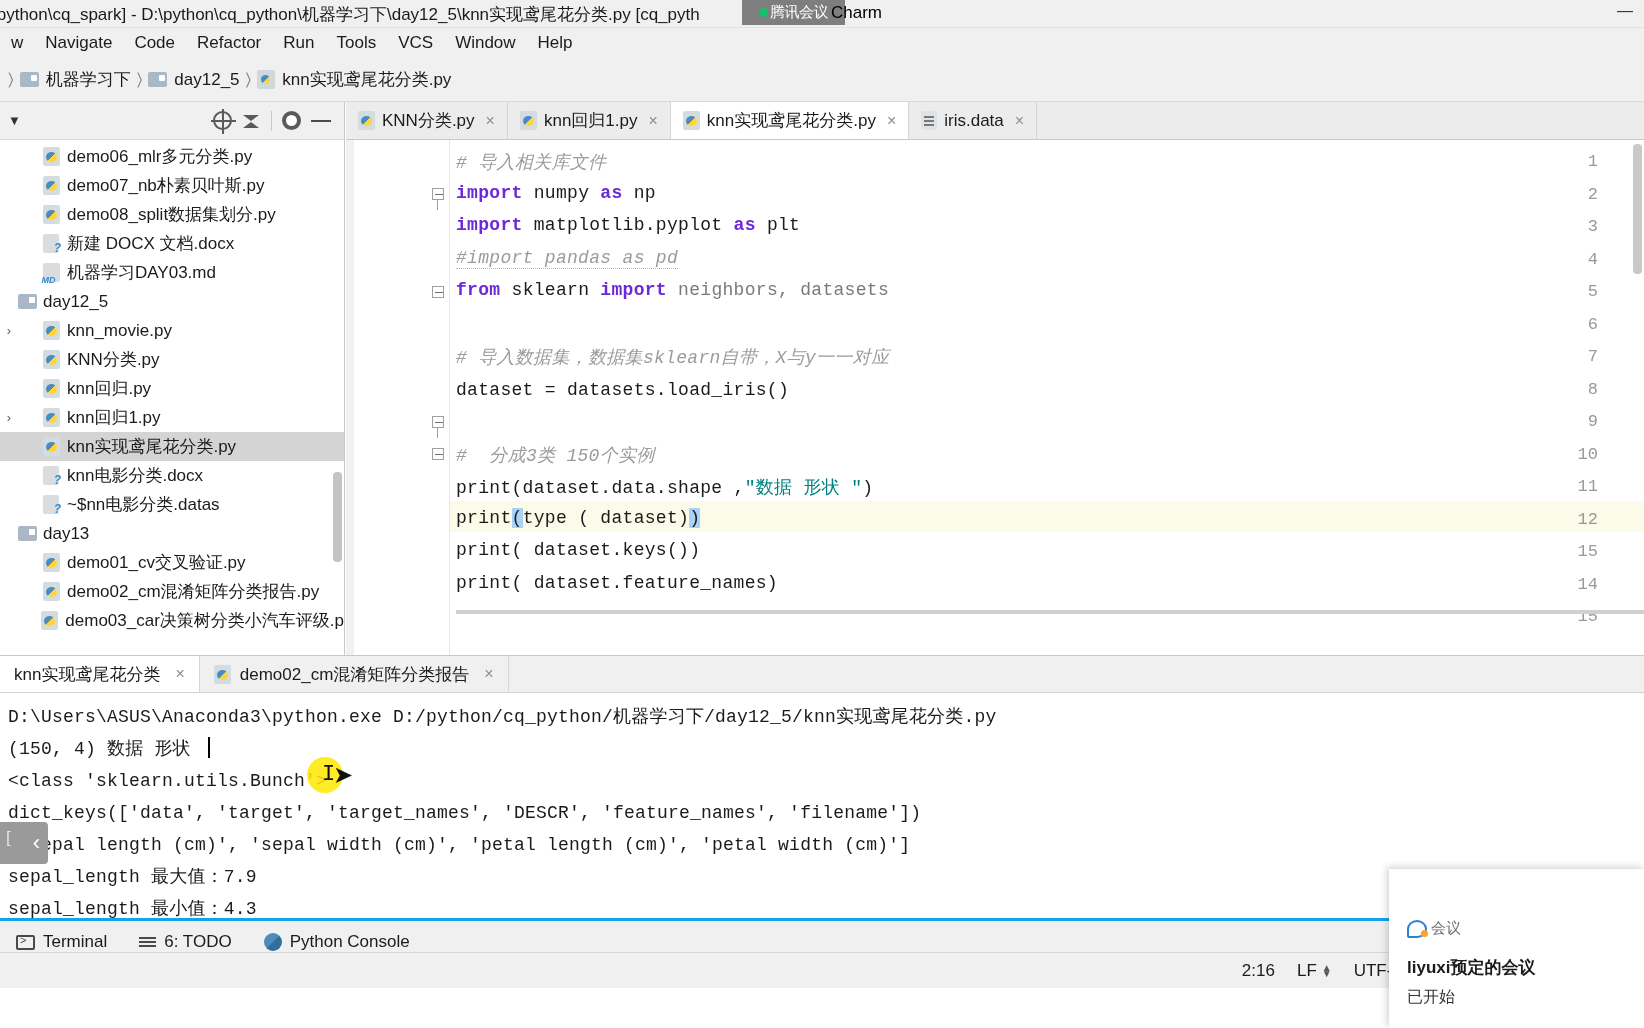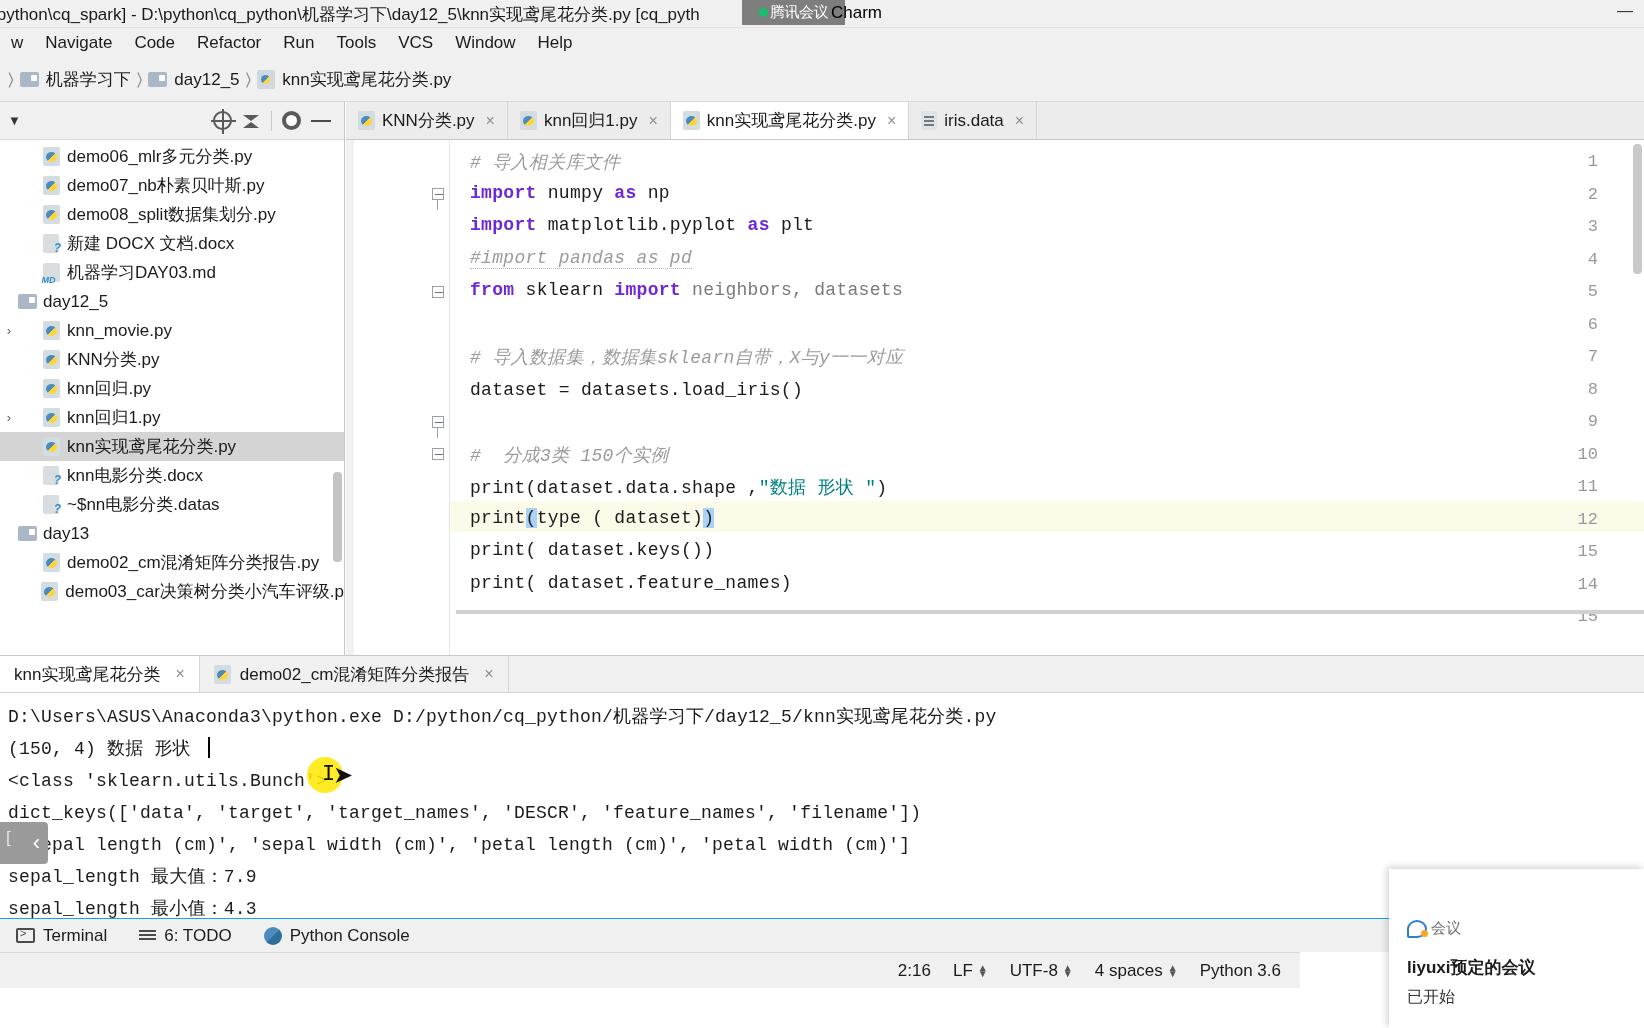--- a/index.html
+++ b/index.html
@@ -178,21 +178,20 @@
     color: #9aa0a6; font-size: 12px;
   }
   .fold-box { width:12px;height:12px;border:1px solid #9aa0a6;position:relative;background:#fff;}
   .fold-box::after{content:'';position:absolute;left:2px;top:5px;width:8px;height:1px;background:#707070;}
   .fold-tail { position:absolute; left:5px; top:12px; width:1px; height:10px; background:#9aa0a6; }
 
   .code-line {
     position: absolute; left: 110px; font-size: 18px;
     font-family: "Liberation Mono", monospace; color: #1b1b1b; white-space: pre;
     letter-spacing: 0.3px;
-    margin-left: 14px;
   }
   .hl-line { position:absolute; left:104px; width:1194px; height:31px; background:#fcfae8; }
   .kw { color: #6d28d9; font-weight: bold; }
   .cmt { color: #9b9b9b; font-style: italic; }
   .str { color: #008080; }
   .dim { color: #7a7a7a; }
   .brkt { background:#a8d3f7; }
   .sq { border-bottom: 1px dotted #b5b5b5; }
 
   .editor-bottom-line { position:absolute; left:110px; top:470px; width:1374px; height:4px; background:#d0d0d0; }
@@ -235,33 +234,33 @@
     display:flex; align-items:center; justify-content:flex-end; padding-right:8px;
   }
   .left-handle .chev { color:#fff; font-size:22px; }
   .left-handle::before {
     content:'[';position:absolute;left:6px;top:6px;color:#e6e6e6;font-size:17px;
   }
 
   
   .botbar {
     position: absolute; left: 0; top: 918px; width: 1644px; height: 34px;
-    background: #f0f0f0; border-top: 1px solid #0ea5e9; display: flex; align-items: center;
+    background: #f0f0f0; border-top: 3px solid #0ea5e9; display: flex; align-items: flex-end;
   }
   .botbtn { display:flex; align-items:center; gap:8px; padding:0 16px; font-size:17px; color:#1b1b1b; white-space:nowrap; }
   .term-ic { width:19px;height:15px;border:2px solid #4a4a4a;border-radius:2px;position:relative;}
   .term-ic::after{content:'>';position:absolute;left:2px;top:-3px;font-size:11px;color:#4a4a4a;}
   .todo-ic { width:17px;height:13px;position:relative; }
   .todo-ic::before{content:'';position:absolute;left:0;top:1px;width:17px;height:2px;background:#4a4a4a;box-shadow:0 4px 0 #4a4a4a,0 8px 0 #4a4a4a;}
   .pyconsole-ic { width:18px;height:18px;border-radius:50%;
     background:linear-gradient(135deg,#4b8bbe 0 48%, #2f6f99 52% 100%); }
 
   
   .statusbar {
-    position: absolute; left: 0; top: 952px; width: 1300px; height: 36px;
+    position: absolute; left: 0; top: 952px; width: 1644px; height: 36px;
     background: #f0f0f0; border-top:1px solid #d8d8d8;
   }
   .status-right {
     position:absolute; right: 8px; top: 0; height:36px; display:flex; align-items:center; gap:0;
   }
   .sitem { font-size:17px; color:#1b1b1b; padding: 0 11px; display:flex; align-items:center; gap:5px; white-space:nowrap; }
   .spin { display:inline-flex; flex-direction:column; line-height:6px; font-size:10px; color:#555; }
 
   
   .meeting-pop {
@@ -465,20 +464,28 @@
           </span>
           <span>~$nn电影分类.datas</span>
         </div>
         <div class="trow">
           <span class="tw-arrow"></span>
           <span style="width: 0px;"></span>
           <span class="f-icon">
             <i class="fi-fold"></i>
           </span>
           <span>day13</span>
+        </div>
+        <div class="trow">
+          <span class="tw-arrow"></span>
+          <span style="width: 24px;"></span>
+          <span class="f-icon">
+            <i class="fi-py"></i>
+          </span>
+          <span>demo01_cv交叉验证.py</span>
         </div>
         <div class="trow">
           <span class="tw-arrow"></span>
           <span style="width: 24px;"></span>
           <span class="f-icon">
             <i class="fi-py"></i>
           </span>
           <span>demo02_cm混淆矩阵分类报告.py</span>
         </div>
         <div class="trow">

